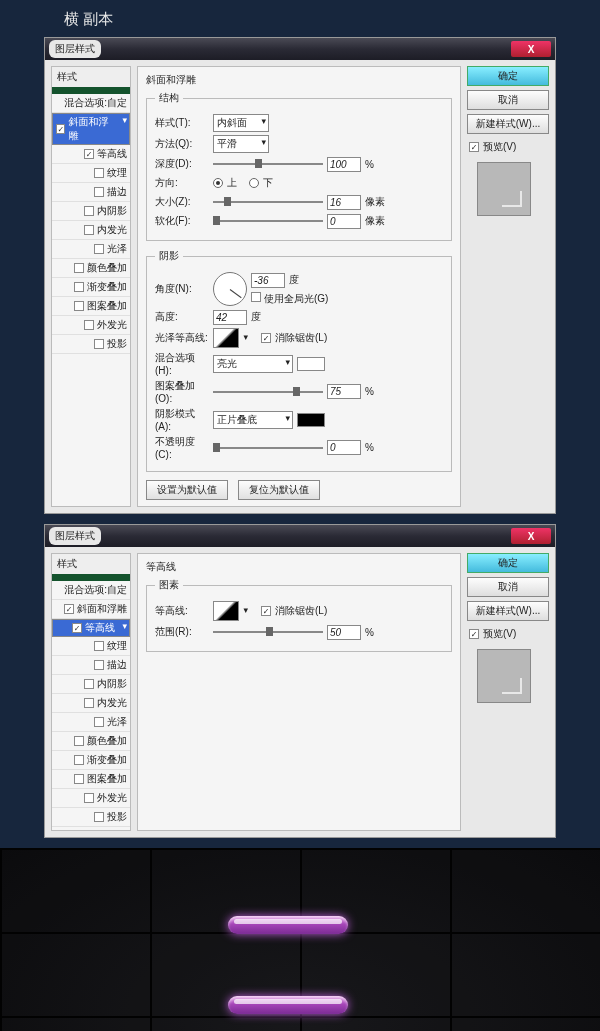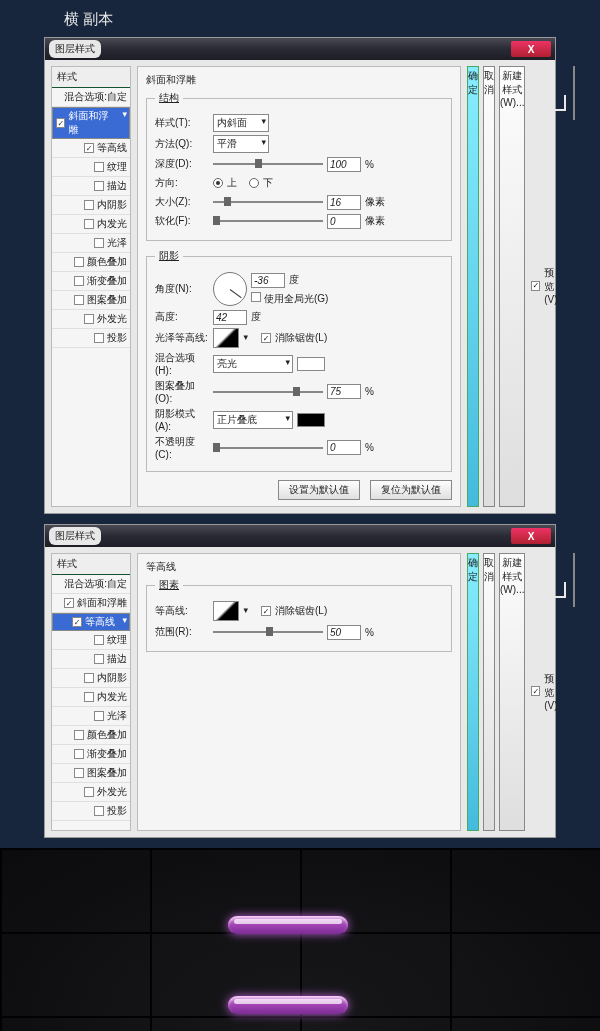--- a/index.html
+++ b/index.html
@@ -4,46 +4,46 @@
 <style>
 * { box-sizing: border-box; margin: 0; padding: 0; font-family: "Microsoft YaHei", SimSun, sans-serif; }
 body { background: #17263d; width: 600px; }
 .page-title { color: #e8e8e8; font-size: 15px; padding: 10px 0 8px 64px; }
 .dialog { background: #e8e8e8; margin: 0 auto 10px auto; width: 512px; border: 1px solid #999; position: relative; }
 .titlebar { height: 22px; background: linear-gradient(#4a4a55,#2a2a35 50%,#1d1d26); display: flex; align-items: center; padding: 0 4px; }
 .titlebar-text { background: #e8e8e8; color: #222; font-size: 10px; padding: 2px 6px; border-radius: 6px; }
 .close-btn { margin-left: auto; width: 40px; height: 16px; background: linear-gradient(#e36,#b02030); color: #fff; display: flex; align-items: center; justify-content: center; font-size: 10px; border-radius: 2px; font-weight: bold; }
 .body { display: flex; padding: 6px; font-size: 10px; color: #222; }
 .styles-col { width: 80px; border: 1px solid #bbb; background: #f5f5f5; }
-.sh { font-size: 10px; padding: 3px 5px; border-bottom: 1px solid #14532d; background: #eee; }
+.sh { font-size: 10px; padding: 3px 5px; border-bottom: 7px solid #14532d; background: #eee; }
 .srow { display: flex; align-items: center; padding: 2px 3px; border-bottom: 1px solid #e0e0e0; gap: 3px; justify-content: flex-end; }
 .srow.sel { background: #3a6ad4; color: #fff; }
 .srow .chk { width: 10px; height: 10px; border: 1px solid #888; background: #fff; display: inline-flex; align-items: center; justify-content: center; font-size: 8px; color: #333; }
 .srow.sub { padding-left: 14px; }
 .main-col { flex: 1; border: 1px solid #bbb; background: #f5f5f5; margin: 0 6px; padding: 6px 8px; }
 fieldset { border: 1px solid #bbb; padding: 6px 8px 8px 8px; margin-bottom: 8px; }
-legend { font-size: 10px; padding: 0 4px; text-decoration: underline; }
+legend { font-size: 10px; padding: 0 4px; }
 .fr { display: flex; align-items: center; margin: 3px 0; gap: 4px; min-height: 16px; }
 .fl { width: 54px; text-align: left; font-size: 10px; }
 .sel { border: 1px solid #888; background: #fff; padding: 1px 14px 1px 3px; min-width: 56px; font-size: 10px; position: relative; }
 .sel::after { content: "▾"; position: absolute; right: 2px; top: 1px; font-size: 9px; }
 .slider { flex: 1; max-width: 110px; height: 2px; background: #888; position: relative; }
 .slider .h { position: absolute; width: 7px; height: 9px; background: #666; top: -4px; }
 .num { border: 1px solid #888; background: #fff; width: 34px; padding: 1px 2px; font-size: 10px; text-align: left; font-style: italic; }
 .unit { font-size: 10px; }
 .radio { width: 10px; height: 10px; border: 1px solid #666; border-radius: 50%; background: #fff; display: inline-flex; align-items: center; justify-content: center; }
 .radio.on::after { content: ""; width: 4px; height: 4px; background: #333; border-radius: 50%; }
 .angle { width: 34px; height: 34px; border: 1px solid #777; border-radius: 50%; background: #fff; position: relative; }
 .angle::after { content: ""; position: absolute; left: 50%; top: 50%; width: 14px; height: 1px; background: #444; transform-origin: left; transform: rotate(36deg); }
 .gloss { width: 26px; height: 20px; border: 1px solid #888; background: linear-gradient(135deg,#fff 45%,#000 55%); position: relative; }
 .gloss::after { content: "▾"; position: absolute; right: -10px; top: 3px; font-size: 9px; }
 .swatch { width: 28px; height: 14px; border: 1px solid #888; }
-.btn-row { display: flex; gap: 10px; justify-content: flex-end; }
+.btn-row { display: flex; gap: 10px; justify-content: flex-start; }
 .btn { border: 1px solid #888; background: linear-gradient(#fdfdfd,#e0e0e0); padding: 2px 10px; font-size: 10px; }
-.side-col { width: 82px; display: flex; flex-direction: row; gap: 4px; }
+.side-col { width: 82px; display: flex; flex-direction: column; gap: 4px; }
 .sbtn { border: 1px solid #888; background: linear-gradient(#fdfdfd,#dedede); padding: 2px 0; font-size: 10px; text-align: center; }
 .sbtn.primary { border: 1px solid #4a6; background: linear-gradient(#8ef,#4bd); }
 .pv-row { display: flex; align-items: center; gap: 4px; font-size: 10px; margin: 2px 0 4px 2px; }
 .preview { width: 54px; height: 54px; background: #b8b8b8; border: 1px solid #888; margin-left: 10px; position: relative; }
 .preview::after { content: ""; position: absolute; right: 8px; bottom: 8px; width: 18px; height: 14px; border-right: 2px solid #e8e8e8; border-bottom: 2px solid #e8e8e8; }
 .brick { width: 600px; height: 336px; background: #0e0e10; position: relative; overflow: hidden; }
 .brick::before { content: ""; position: absolute; inset: 0;
   background:
    linear-gradient(90deg,#000 2px,transparent 2px) 0 0/150px 84px,
    linear-gradient(#000 2px,transparent 2px) 0 0/150px 84px,

